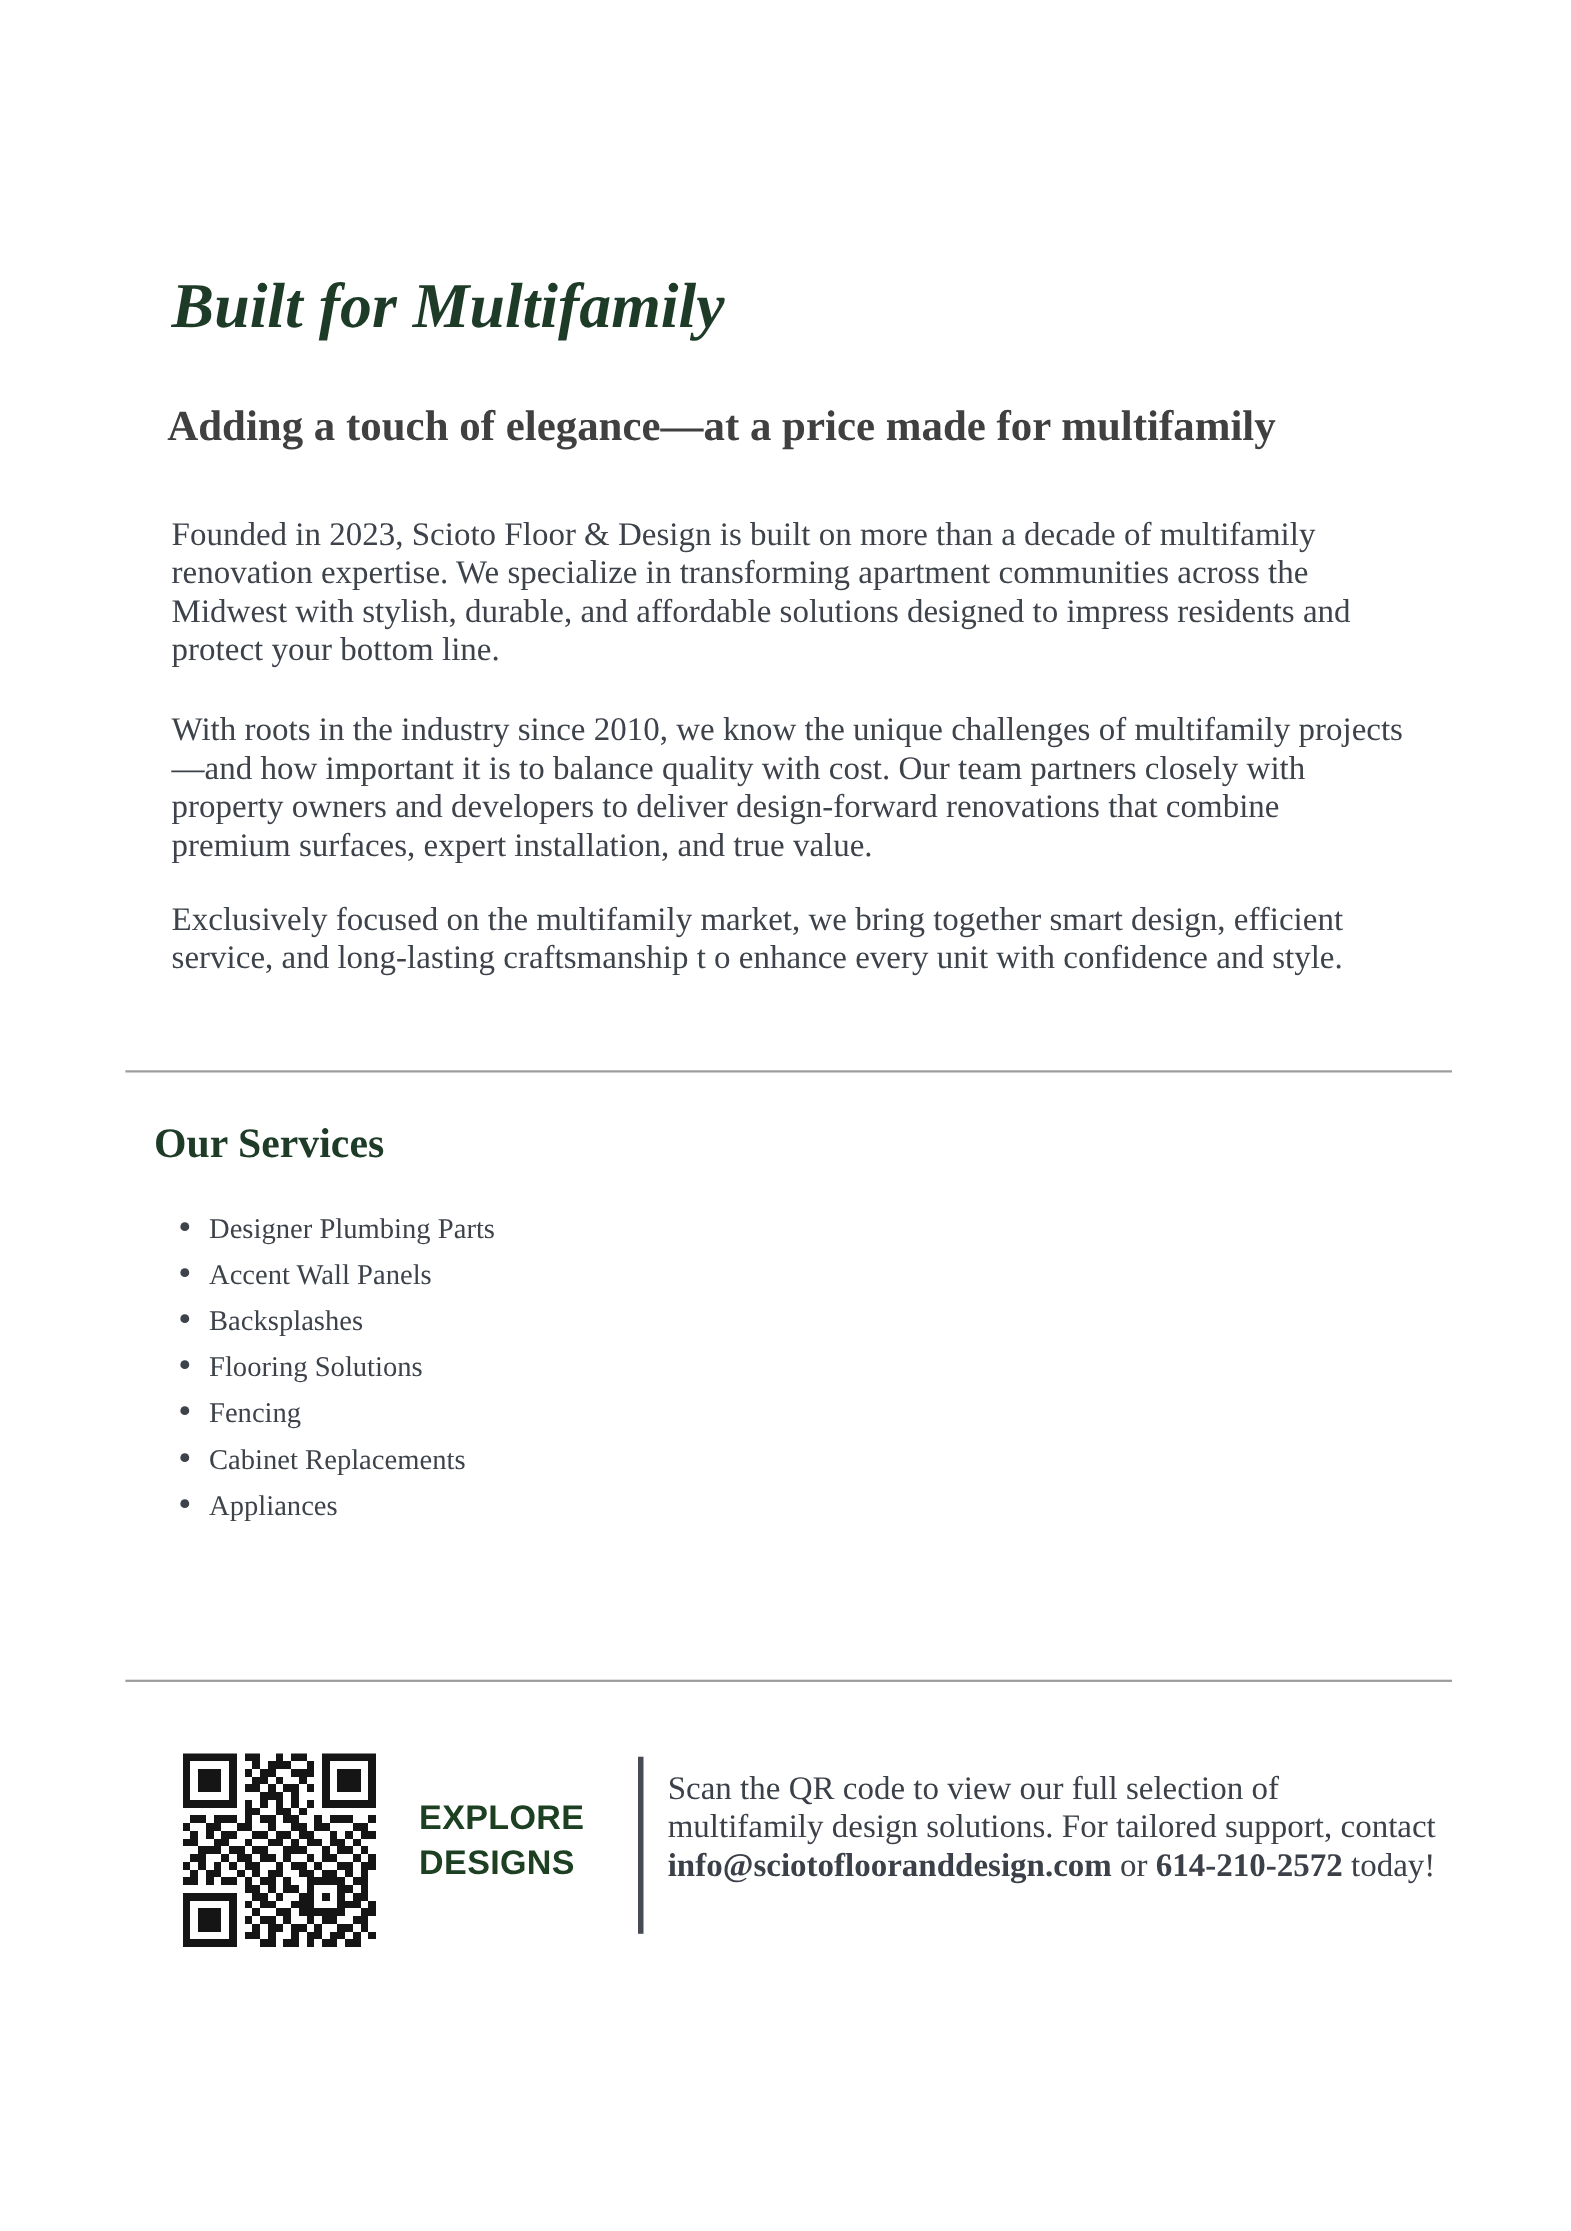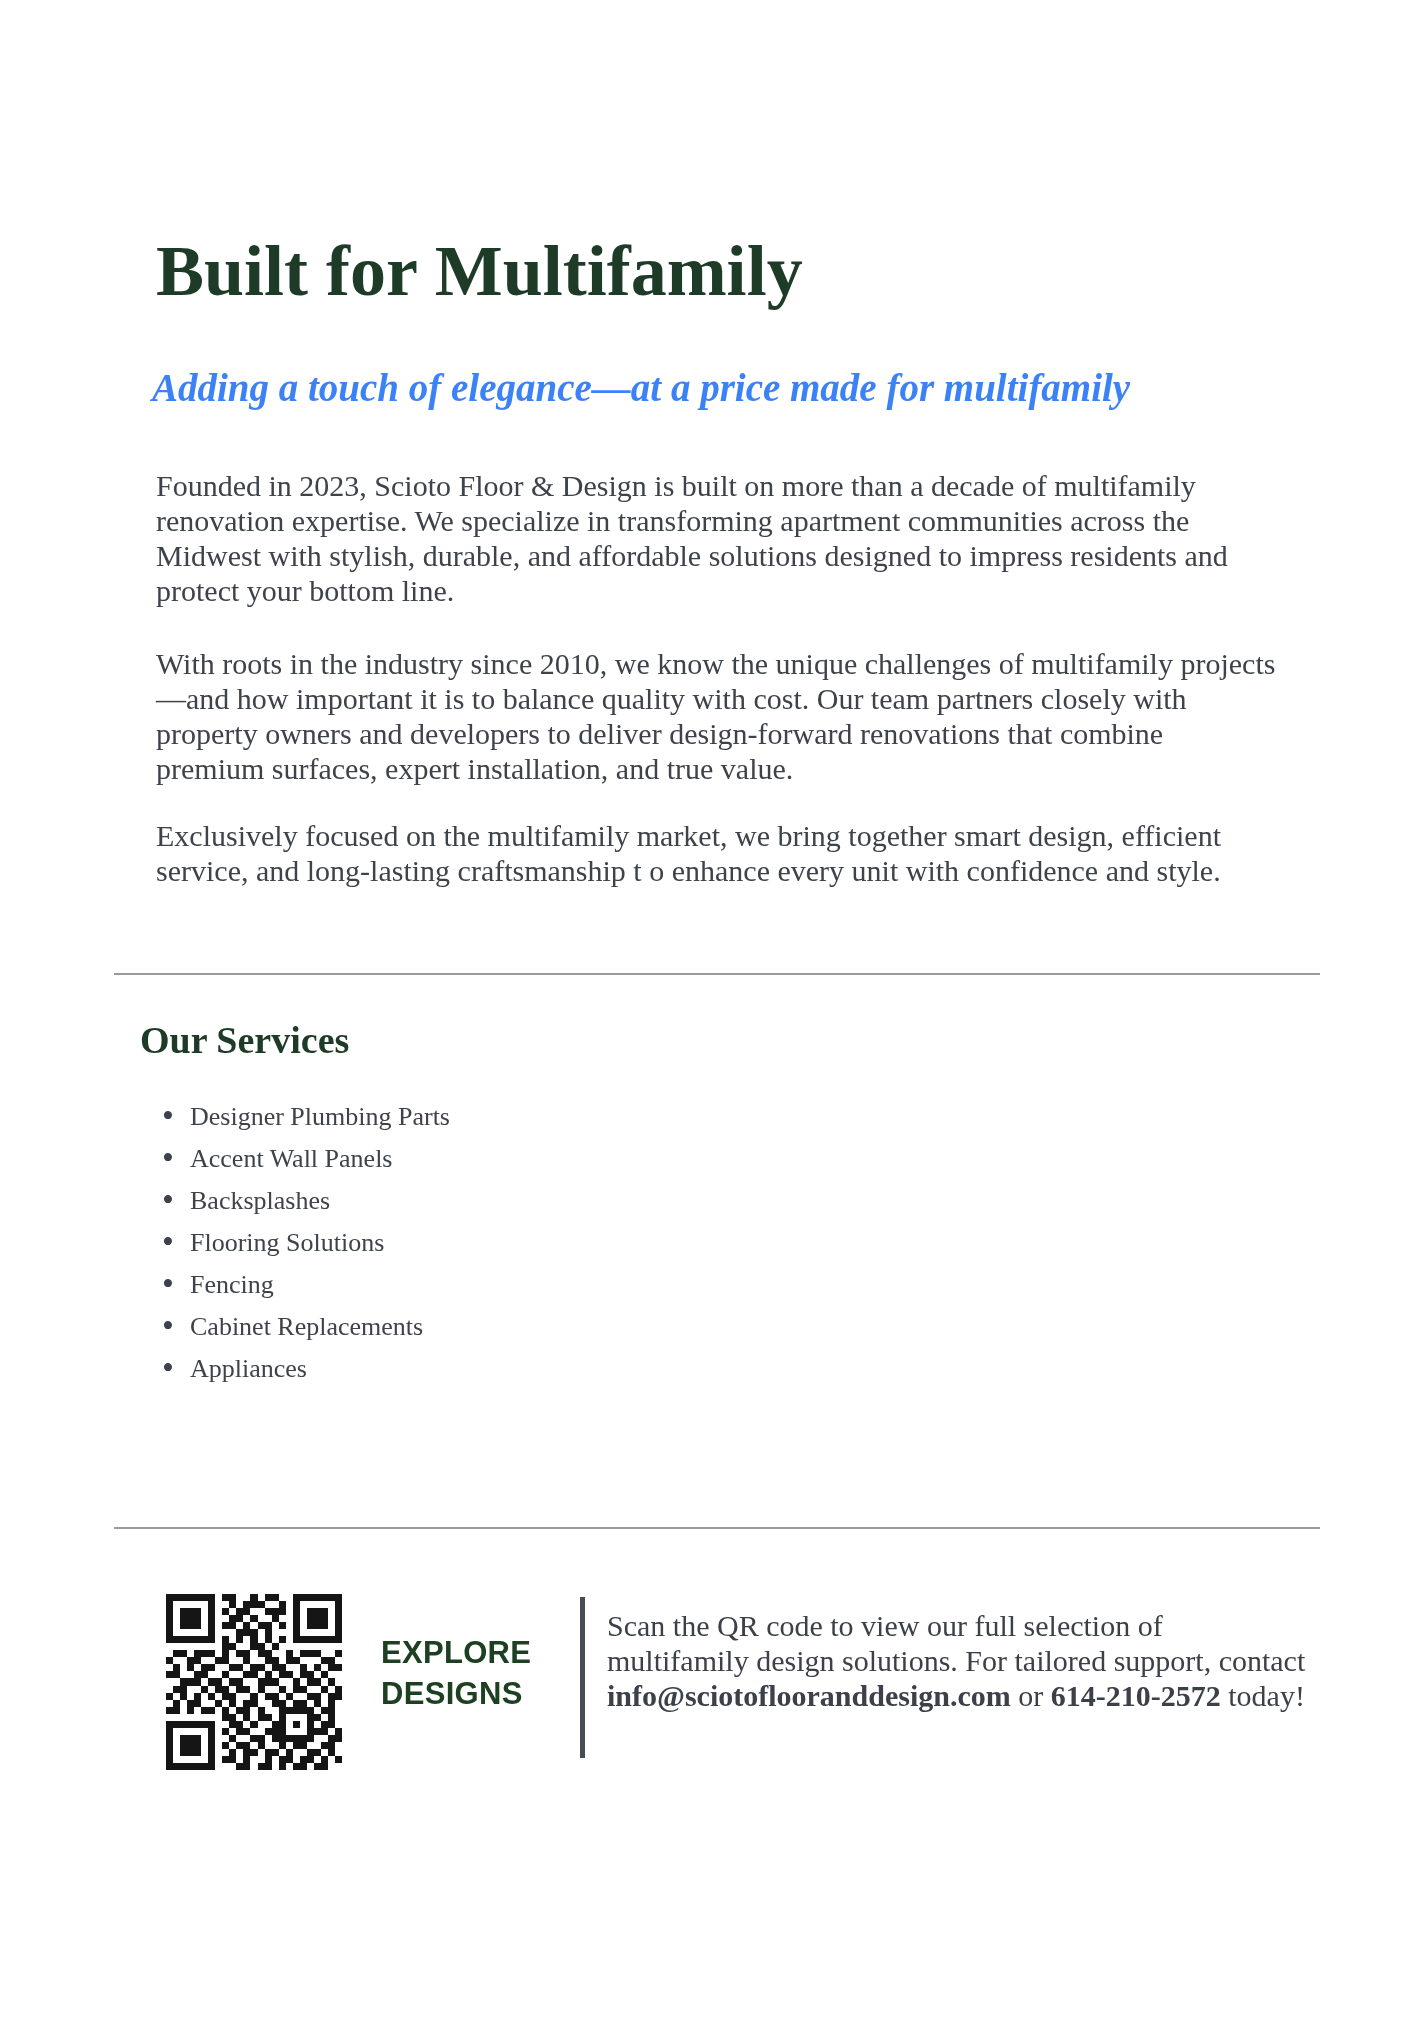--- a/index.html
+++ b/index.html
@@ -10,32 +10,33 @@
   .page{
     position:relative;
     width:1428px;
     height:2028px;
     background:#ffffff;
     overflow:hidden;
     font-family:"Liberation Serif", serif;
     color:var(--text);
   }
   .page-title{
-    position:absolute; left:156px; top:228px;
+    position:absolute; left:156px; top:243px;
     margin:0;
-    font-size:72px; line-height:1.2; font-weight:700;
+    font-size:58px; line-height:1.2; font-weight:700;
     color:var(--accent);
     letter-spacing:0px;
+    font-style:italic;
   }
   .subtitle{
     position:absolute; left:152px; top:364px;
     margin:0;
-    font-style:italic; font-weight:600;
+    font-weight:600;
     font-size:39px; line-height:1.25;
-    color:#3b82f6;
+    color:#404040;
   }
   .body-para{
     position:absolute; left:156px;
     margin:0; width:1122px;
     font-size:30px; line-height:35px;
     color:var(--text);
   }
   .p1{top:468px;}
   .p2{top:646px;}
   .p3{top:818px;}

